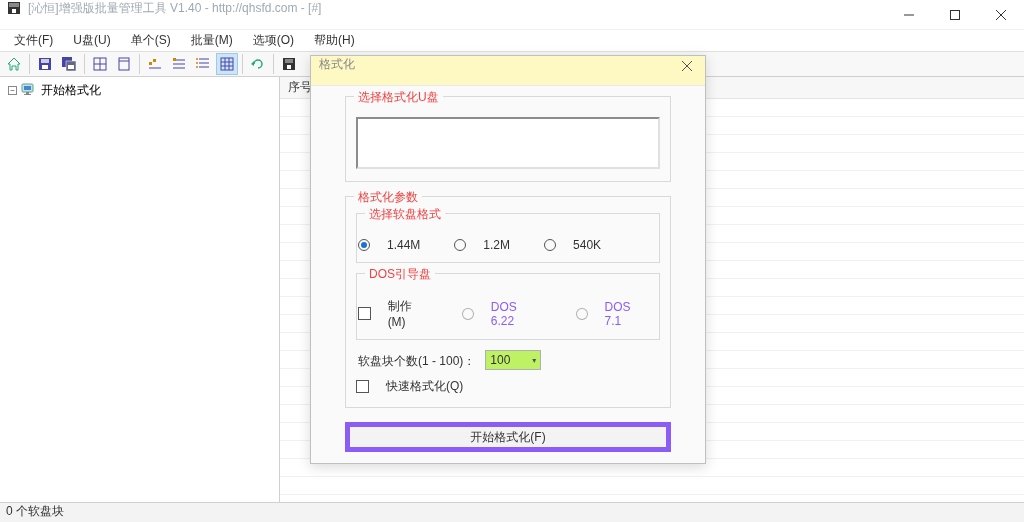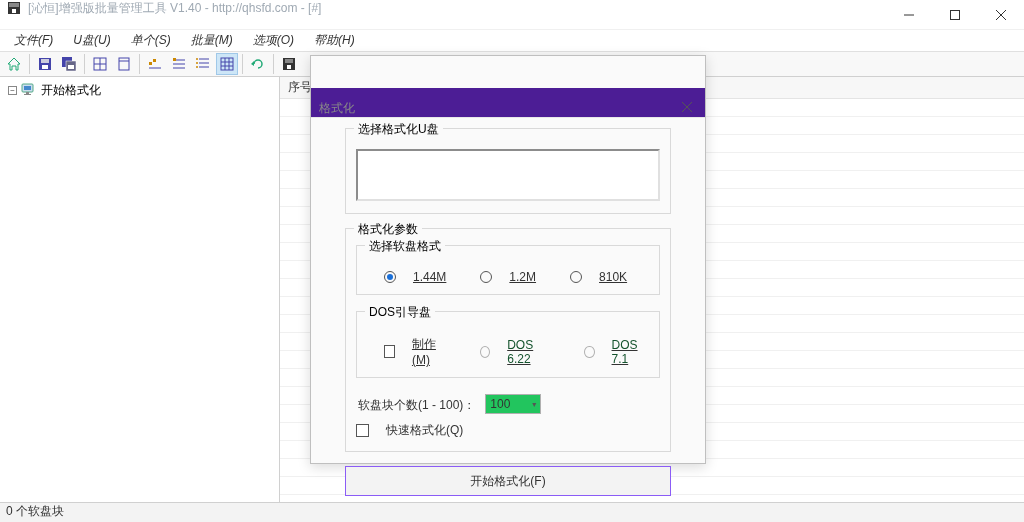--- a/index.html
+++ b/index.html
@@ -7,21 +7,21 @@
 
   
   .titlebar { height: 30px; background: #fff; display: flex; align-items: flex-start; border-bottom: 1px solid #f0f0f0; }
   .titlebar .app-icon { width: 16px; height: 16px; margin: 0 6px; display:flex; align-items:center; justify-content:center; }
   .titlebar .title { font-size: 12px; color: #9fa9b3; flex: 1; }
   .win-controls { display: flex; height: 100%; }
   .win-btn { width: 46px; display: flex; align-items: center; justify-content: center; color: #333; }
   .win-btn svg { pointer-events: none; }
 
   
-  .menubar { height: 21px; display: flex; align-items: center; padding: 0 4px; font-size: 12px; color: #333; font-style: italic; }
+  .menubar { height: 21px; display: flex; align-items: center; padding: 0 4px; font-size: 12px; color: #333; }
   .menubar .menu-item { padding: 2px 10px; cursor: default; }
 
   
   .toolbar { height: 26px; border-top: 1px solid #e0e0e0; border-bottom: 1px solid #d0d0d0; background: #f8f8f8; display: flex; align-items: center; padding: 0 2px; }
   .tsep { width: 1px; height: 20px; background: #d0d0d0; margin: 0 3px; }
   .tbtn { width: 22px; height: 22px; display: flex; align-items: center; justify-content: center; margin: 0 1px; border: 1px solid transparent; }
   .tbtn.pressed { border: 1px solid #a0c8e8; background: #cde6f7; }
   .tbtn svg { display:block; }
 
   
@@ -33,45 +33,45 @@
   .list-header { height: 22px; background: #f7f7f7; border-bottom: 1px solid #e4e4e4; display:flex; align-items:center; font-size:12px; color:#333; }
   .list-header .col { padding: 0 8px; border-right: 1px solid #e4e4e4; height:100%; display:flex; align-items:center; }
   .rows { position:absolute; top:22px; left:0; right:0; bottom:0; }
   .row-line { height: 18px; border-bottom: 1px solid #f0f0f0; }
 
   
   .statusbar { height: 20px; border-top: 1px solid #d0d0d0; background: #f3f3f3; font-size: 12px; color: #333; display:flex; align-items:flex-start; padding: 0 6px; }
 
   
   .dialog { position: absolute; left: 310px; top: 55px; width: 396px; height: 409px; background: #fafafa; border: 1px solid #bfbfbf; box-shadow: 0 3px 12px rgba(0,0,0,0.15); font-size: 12px; color: #333; }
-  .dialog-titlebar { height: 30px; background: #4c1d95; display:flex; align-items:flex-end; padding: 0 8px; color: #888; border-bottom: 1px solid #e8e8e8; margin-top: 32px; }
+  .dialog-titlebar { height: 30px; background: #fef9c3; display:flex; align-items:flex-start; padding: 0 8px; color: #888; border-bottom: 1px solid #e8e8e8; }
   .dialog-titlebar .dlg-title { flex: 1; font-size: 12px; }
   .dialog-close { width: 20px; height: 20px; display:flex; align-items:center; justify-content:center; color:#555; }
 
   .dlg-body { padding: 10px 34px 12px 34px; }
   .fieldset { border: 1px solid #d9d9d9; padding: 10px 10px 12px 10px; margin-bottom: 14px; position:relative; }
-  .fieldset .legend { position:absolute; top:-8px; left:8px; background:#fafafa; padding:0 4px; font-size:12px; color:#000000; }
-  .sub-fieldset { border: 1px solid #d9d9d9; padding: 24px 10px 10px 27px; margin-bottom: 16px; position:relative;text-decoration:underline; }
+  .fieldset .legend { position:absolute; top:-8px; left:8px; background:#fafafa; padding:0 4px; font-size:12px; color:#ef4444; }
+  .sub-fieldset { border: 1px solid #d9d9d9; padding: 24px 10px 10px 1px; margin-bottom: 10px; position:relative; }
   .sub-fieldset .legend { position:absolute; top:-8px; left:8px; background:#fafafa; padding:0 4px; font-size:12px; }
 
   .listbox { border: 2px inset #e0e0e0; width: 100%; height: 52px; background: #fff; margin-top: 10px; }
 
   .radio-row { display:flex; gap: 34px; align-items:center; }
   .radio, .checkbox { display:flex; align-items:center; gap:17px; font-size:12px; cursor:default; }
   .radio .dot { width:12px; height:12px; border:1px solid #555; border-radius:50%; display:flex; align-items:center; justify-content:center; }
   .radio.selected .dot::after { content:""; width:6px; height:6px; background:#1a6fd8; border-radius:50%; }
-  .radio.disabled { color:#14532d; }
+  .radio.disabled { color:#8b5cf6; }
   .radio.disabled .dot { border-color:#b0b0b0; }
   .checkbox .box { width:13px; height:13px; border:1px solid #555; background:#fff; }
 
   .num-row { display:flex; align-items:flex-end; gap:10px; margin: 8px 0 8px 2px; }
-  .combo { border:1px solid #b0b0b0; background:#22c55e; width:56px; height:20px; display:flex; align-items:center; padding:0 4px; justify-content:space-between; }
+  .combo { border:1px solid #b0b0b0; background:#bef264; width:56px; height:20px; display:flex; align-items:center; padding:0 4px; justify-content:space-between; }
   .combo .arrow { font-size:8px; color:#555; }
 
-  .dlg-button { height: 30px; border:1px solid #8b5cf6; background:#f3f3f3; display:flex; align-items:center; justify-content:center; font-size:12px; margin-top: 2px; }
+  .dlg-button { height: 30px; border:5px solid #8b5cf6; background:#f3f3f3; display:flex; align-items:center; justify-content:center; font-size:12px; margin-top: 2px; }
 </style>
 </head>
 <body>
 
 <div class="titlebar">
   <span class="app-icon">
     <svg width="14" height="14">
         <rect x="1" y="1" width="12" height="12" fill="#333"></rect>
         <rect x="2" y="2" width="10" height="4" fill="#888"></rect>
         <rect x="5" y="8" width="4" height="4" fill="#fff"></rect>
@@ -270,21 +270,21 @@
           <label class="radio selected">
             <span class="dot"></span>
             <span>1.44M</span>
           </label>
           <label class="radio">
             <span class="dot"></span>
             <span>1.2M</span>
           </label>
           <label class="radio">
             <span class="dot"></span>
-            <span>810K</span>
+            <span>540K</span>
           </label>
         </div>
       </div>
 
       <div class="sub-fieldset">
         <span class="legend">DOS引导盘</span>
         <div class="radio-row">
           <label class="checkbox">
             <span class="box"></span>
             <span>制作(M)</span>

